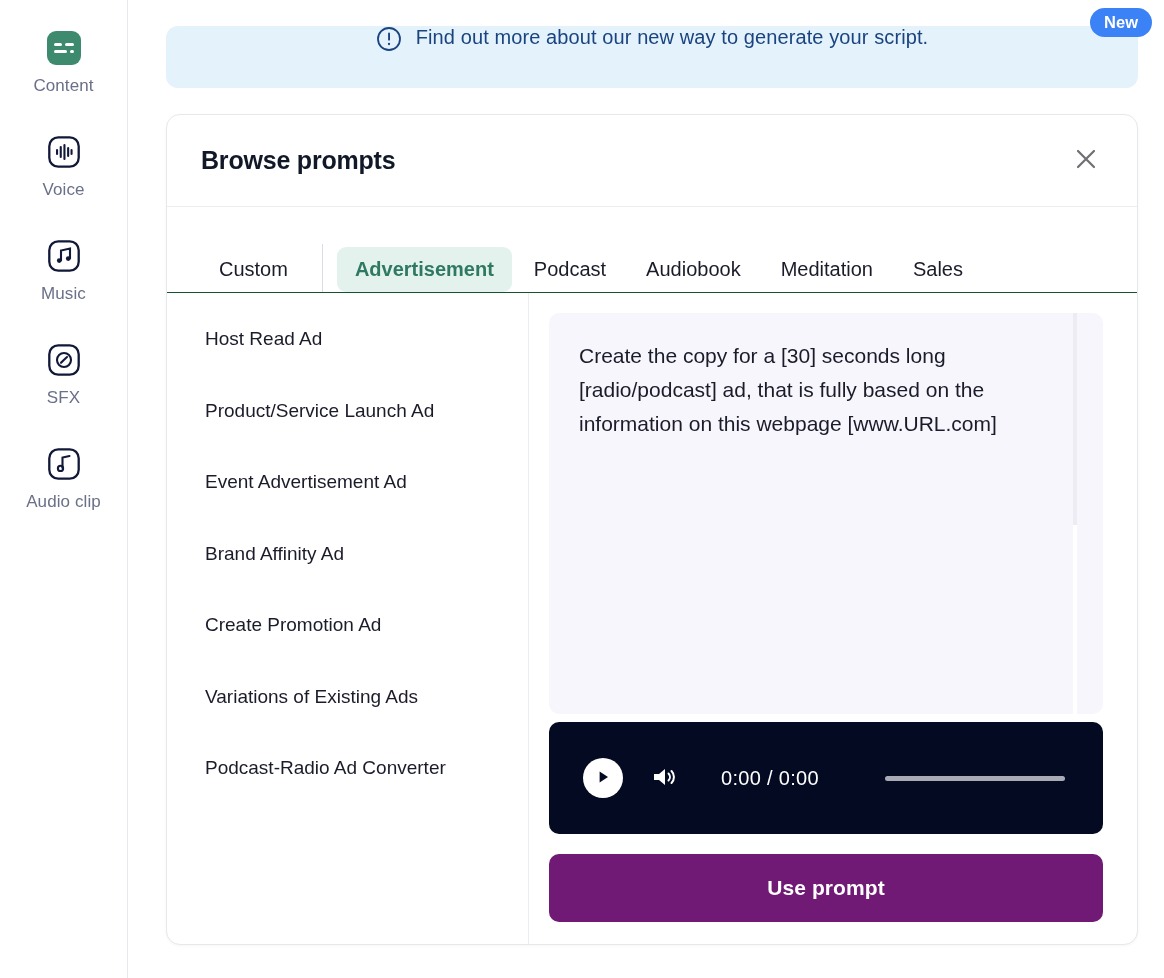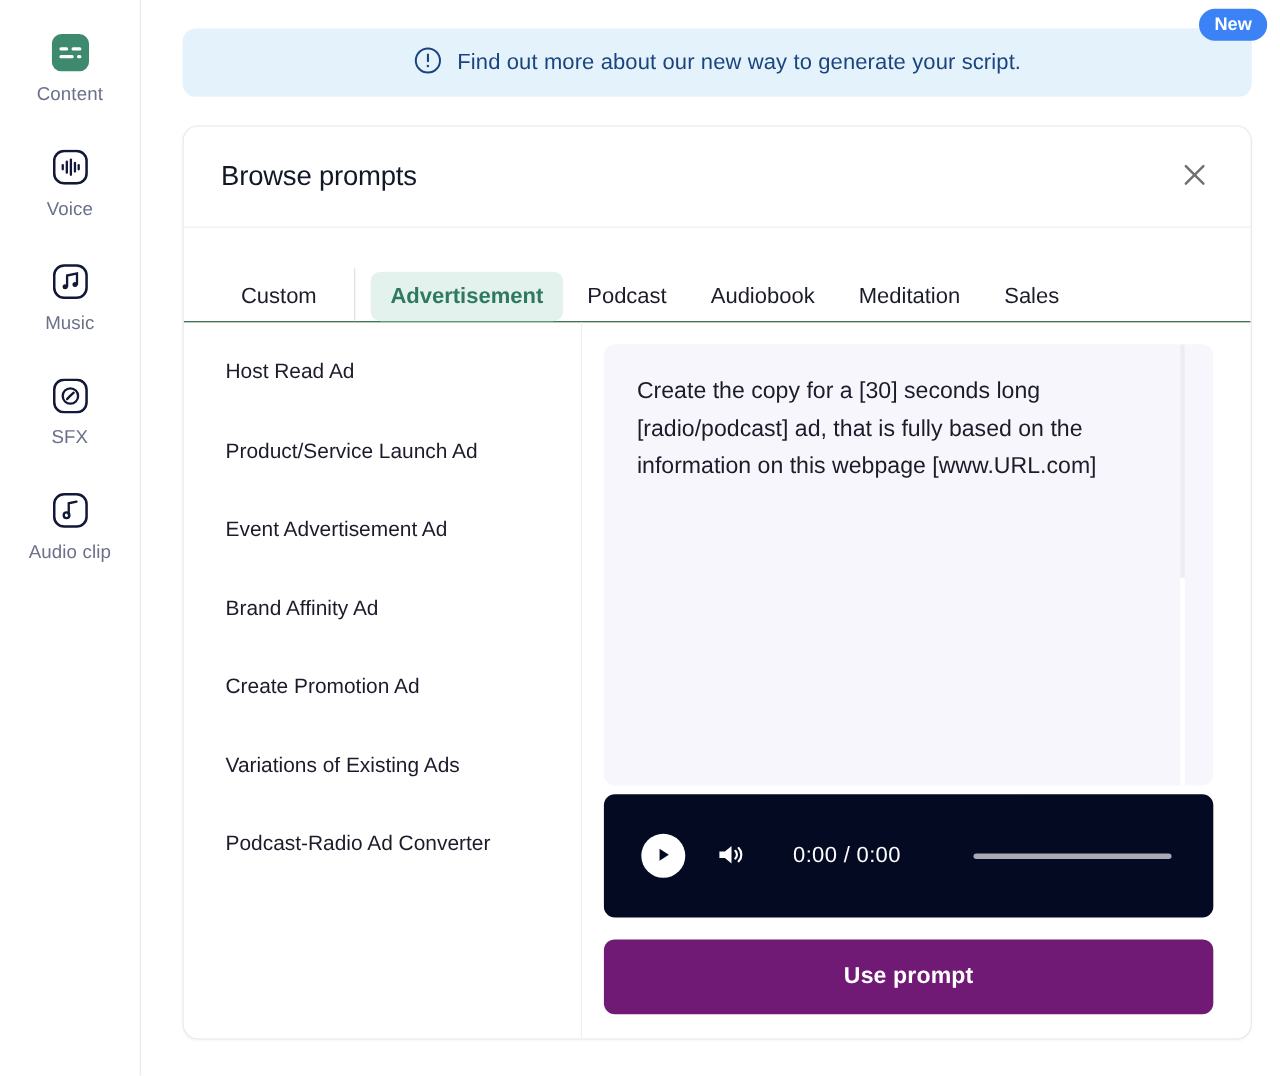--- a/index.html
+++ b/index.html
@@ -62,21 +62,21 @@
   
   .banner-wrap {
     position: relative;
     margin: 26px 26px 0 38px;
   }
   .banner {
     height: 62px;
     background: #e4f2fb;
     border-radius: 12px;
     display: flex;
-    align-items: center;
+    align-items: flex-start;
     justify-content: center;
     gap: 14px;
     cursor: pointer;
   }
   .banner-text {
     font-size: 20px;
     color: #1a4480;
     letter-spacing: 0.1px;
   }
   .badge-new {
@@ -108,21 +108,21 @@
     height: 92px;
     flex: 0 0 92px;
     display: flex;
     align-items: center;
     justify-content: space-between;
     padding: 0 34px;
     border-bottom: 1px solid #ebedf0;
   }
   .card-title {
     font-size: 25px;
-    font-weight: normal;
+    font-weight: bold;
     color: #111827;
     letter-spacing: -0.2px;
   }
   .close-btn {
     width: 34px;
     height: 34px;
     display: flex;
     align-items: center;
     justify-content: center;
     cursor: pointer;

